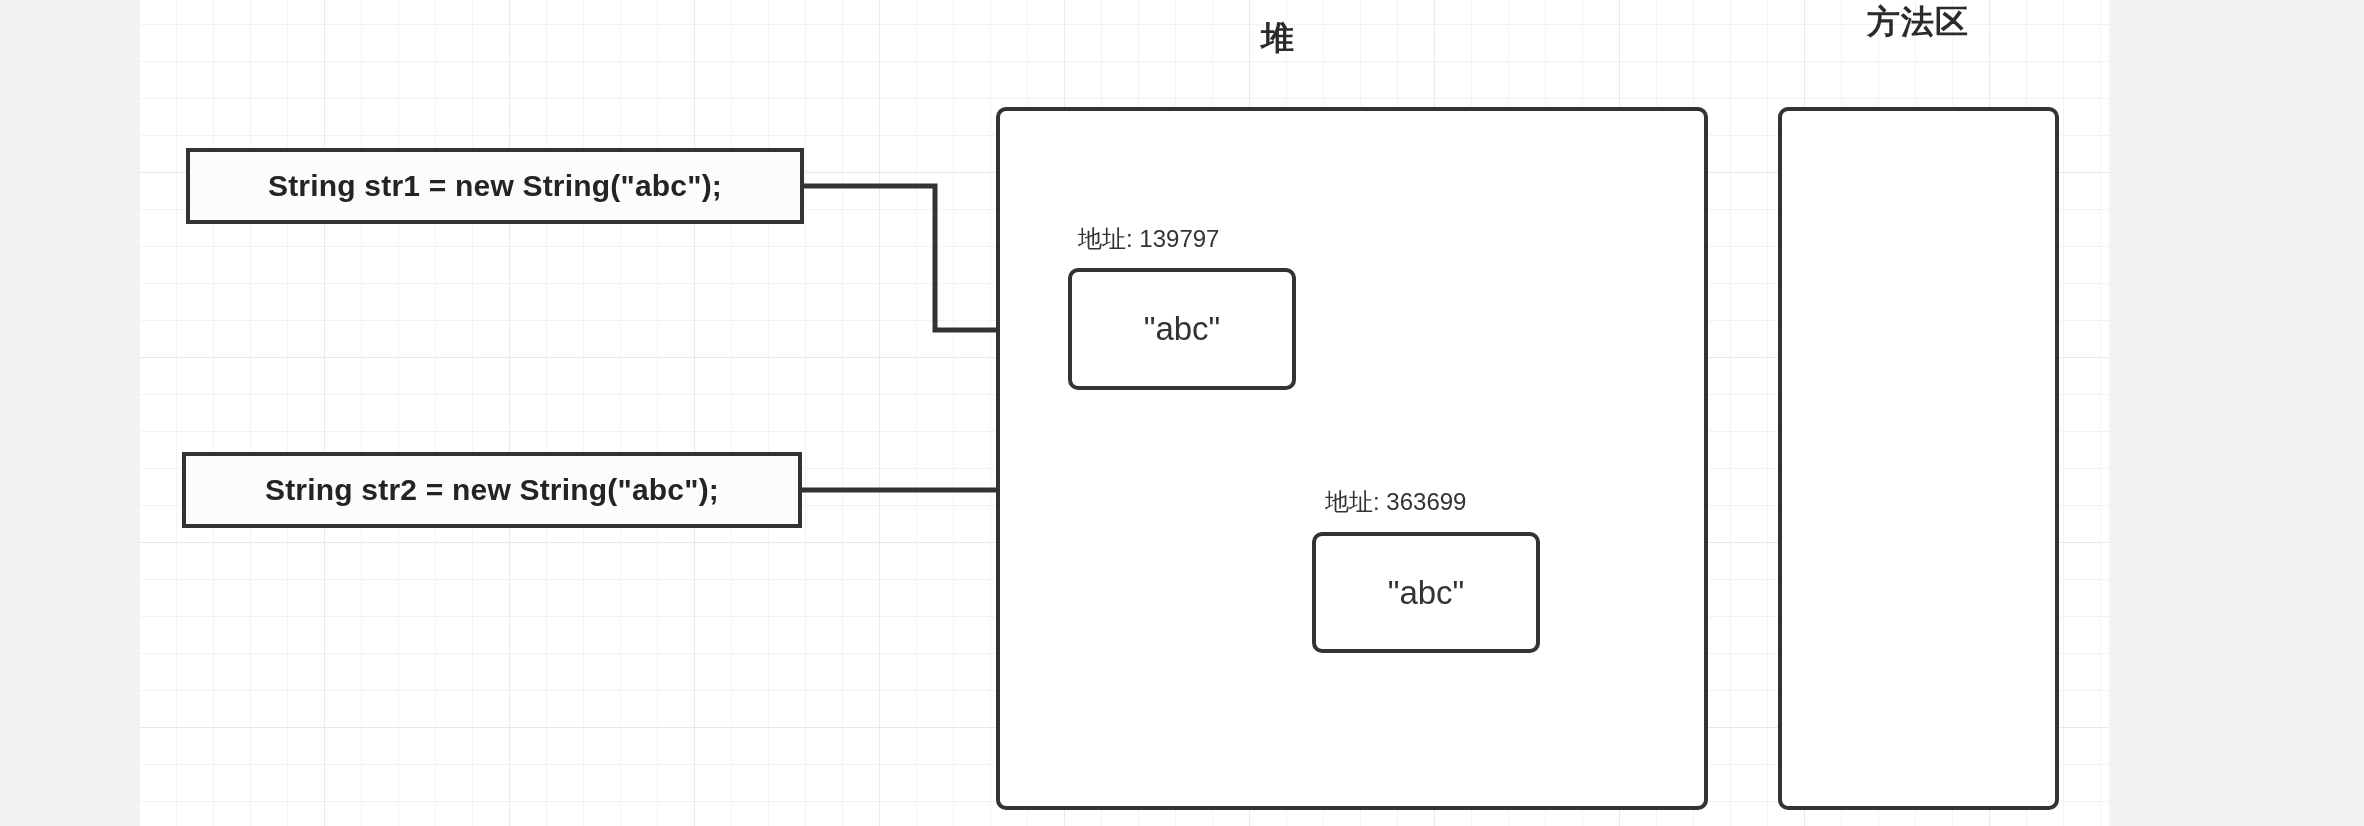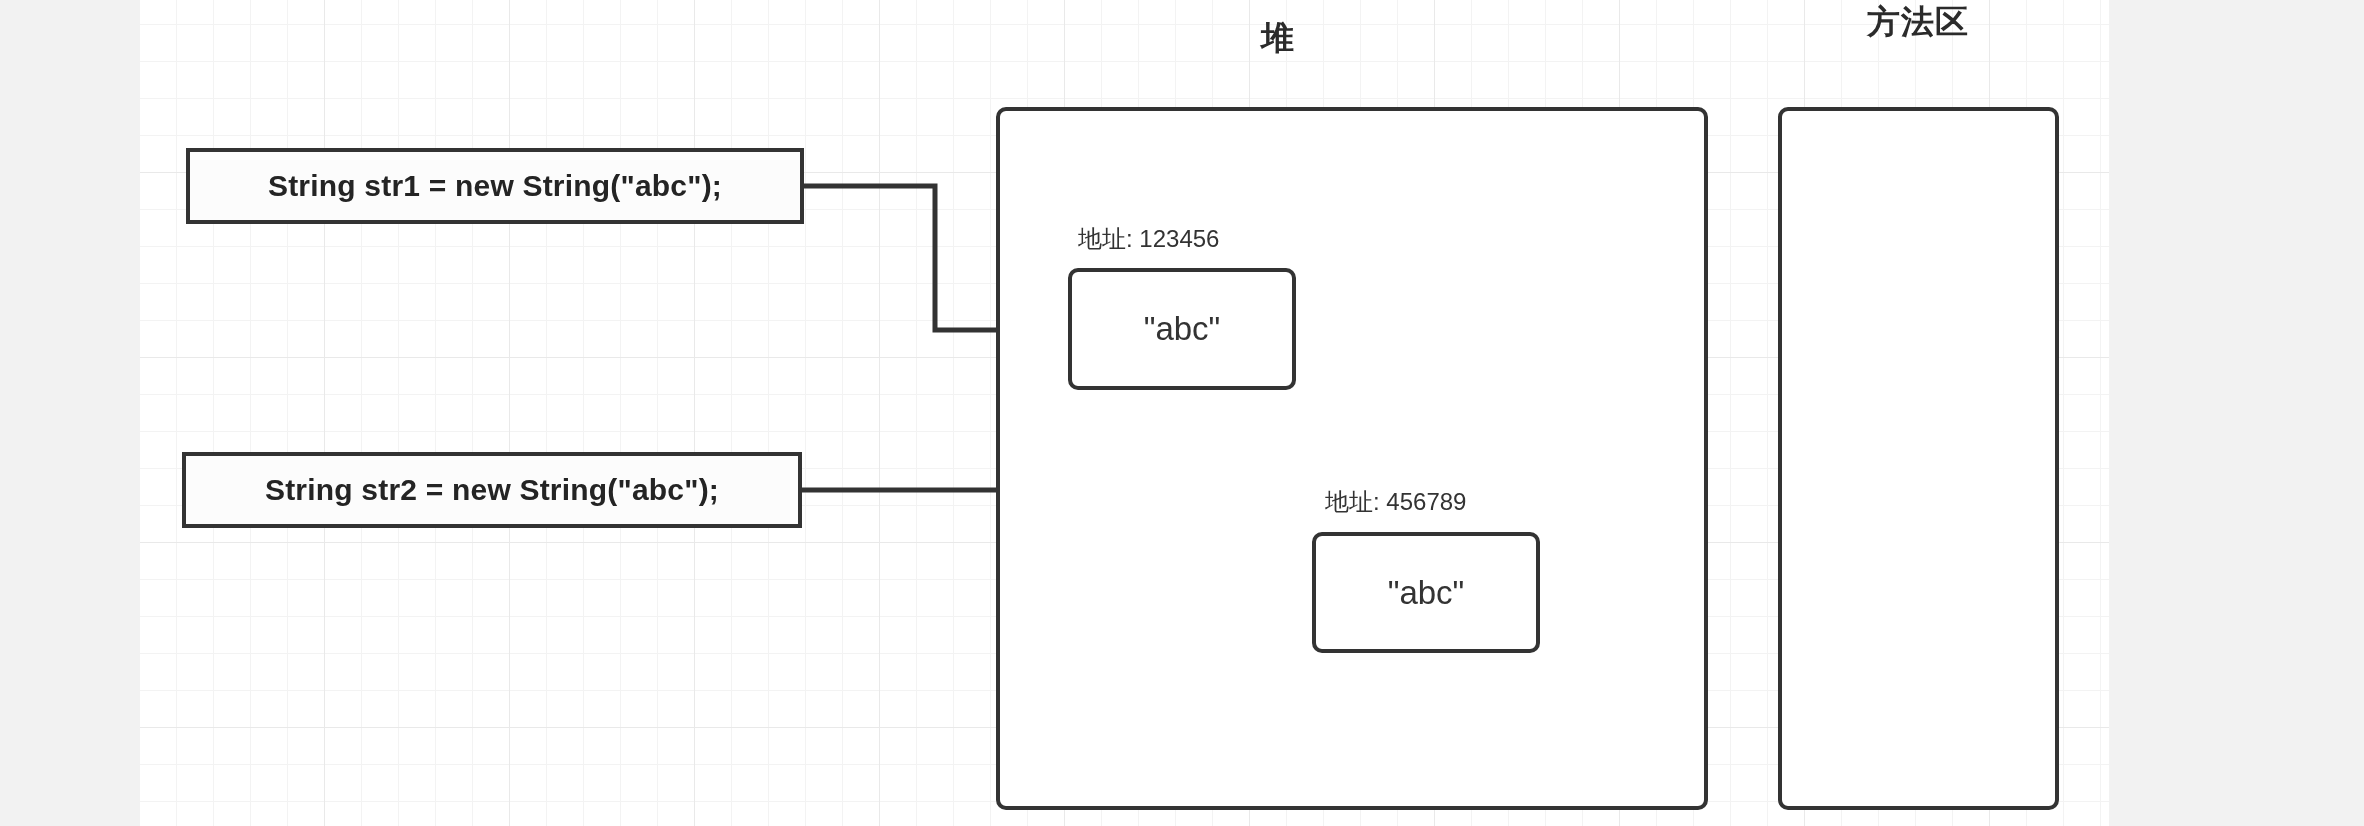--- a/index.html
+++ b/index.html
@@ -153,21 +153,21 @@
   <div class="region-title" id="method-title">方法区</div>
 
   <div class="region-box" id="heap-region"></div>
 
   <div class="region-box" id="method-region"></div>
 
   <div class="code-box" id="code-box-str1">String str1 = new String("abc");</div>
 
   <div class="code-box" id="code-box-str2">String str2 = new String("abc");</div>
 
-  <div class="addr-label" id="addr-label-1">地址: 123456</div>
+  <div class="addr-label" id="addr-label-1">地址: 139797</div>
 
   <div class="obj-box" id="obj-box-1">"abc"</div>
 
-  <div class="addr-label" id="addr-label-2">地址: 456789</div>
+  <div class="addr-label" id="addr-label-2">地址: 363699</div>
 
   <div class="obj-box" id="obj-box-2">"abc"</div>
 
 </div>
 
 </body></html>

